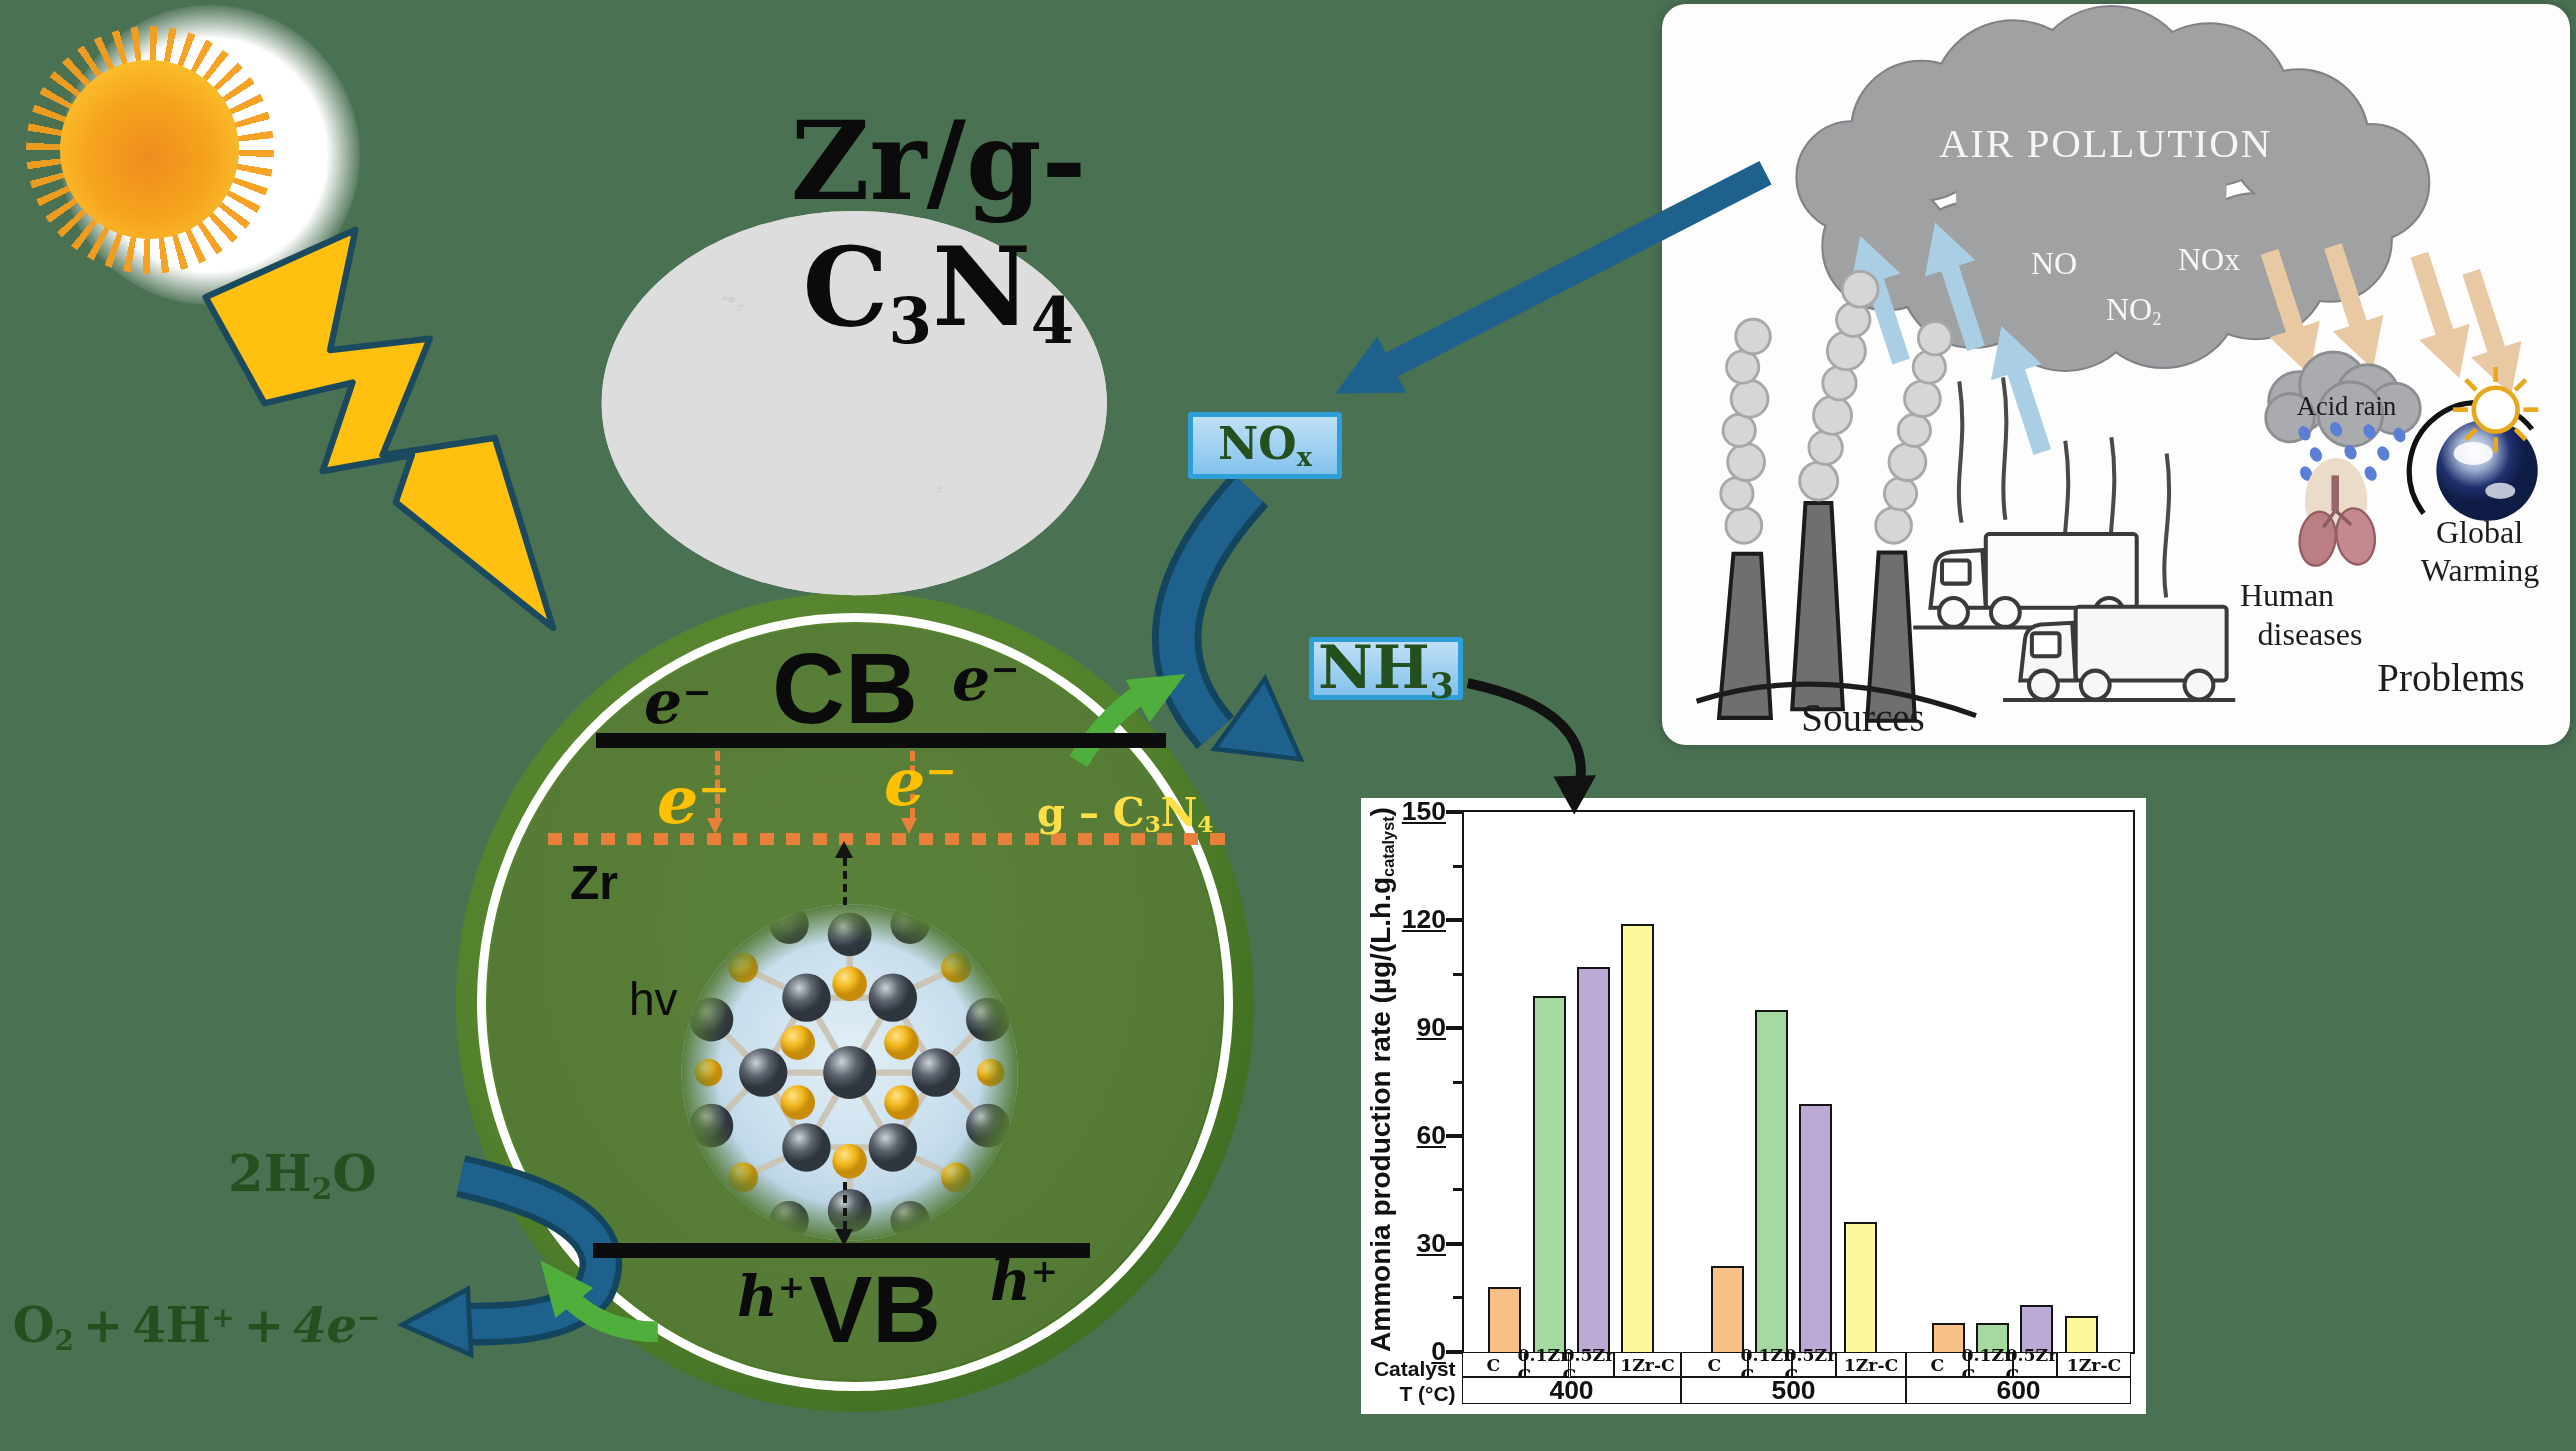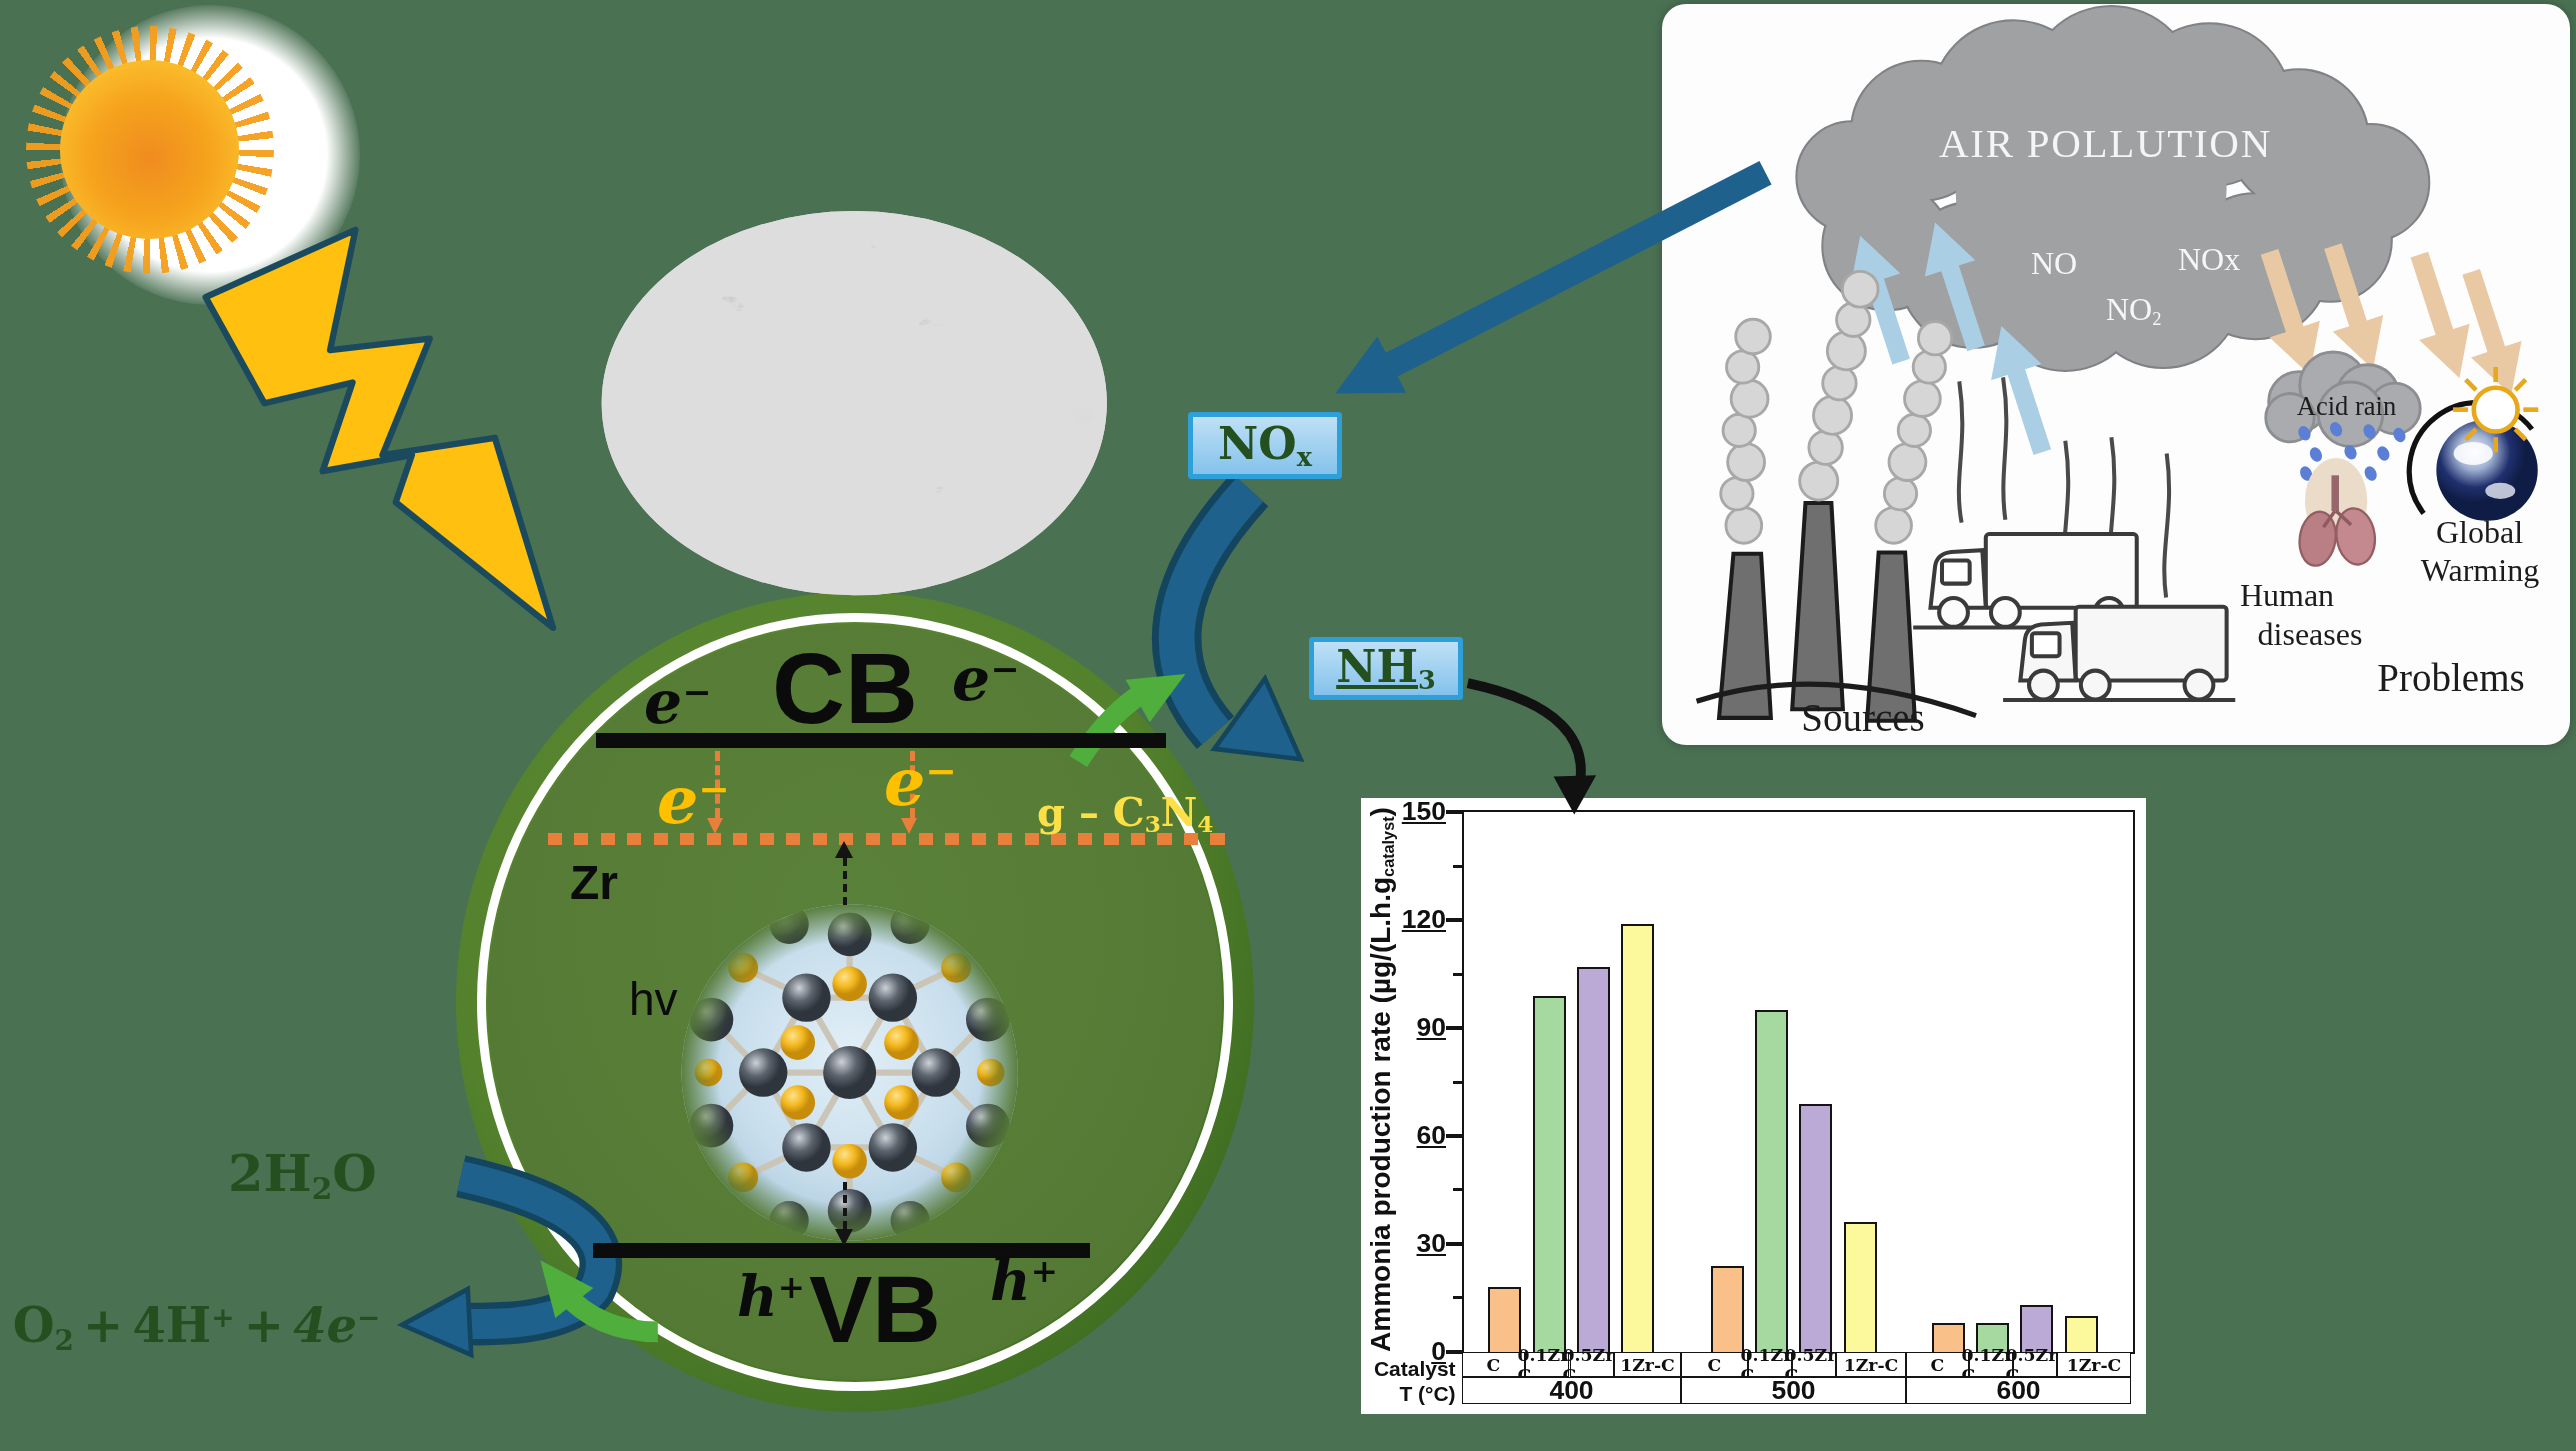--- a/index.html
+++ b/index.html
@@ -457,20 +457,23 @@
           <circle cx="1580" cy="1605" r="34"></circle>
             <circle cx="1370" cy="1605" r="34"></circle>
             <circle cx="1580" cy="2119" r="34"></circle>
           <circle cx="1370" cy="2119" r="34"></circle>
         </g>
       </g>
       <circle cx="1475" cy="1862" r="292" fill="url(#molFade)"></circle>
     </g>
   </svg>
 
+  <div class="abs serifB txt-layer" style="left:662px;top:98px;width:553px;text-align:center;font-size:108px;color:#0b0b0b;">
+    <span>Zr/g-C</span><span class="sb">3</span><span>N</span><span class="sb">4</span>
+  </div>
 
   <div class="abs band-line" style="left:596px;top:733px;width:570px;"></div>
   <div class="abs band-line" style="left:593px;top:1243px;width:497px;"></div>
   <div class="abs" id="zr-dotted"></div>
 
   <div class="abs dash-o" style="left:715px;top:751px;height:67px;"></div>
   <div class="abs tri" style="left:707px;top:818px;border-left:8.6px solid transparent;border-right:8.6px solid transparent;border-top:16px solid #E87F3A;"></div>
   <div class="abs dash-o" style="left:910px;top:751px;height:67px;"></div>
   <div class="abs tri" style="left:901px;top:818px;border-left:8.6px solid transparent;border-right:8.6px solid transparent;border-top:16px solid #E87F3A;"></div>
 
@@ -502,21 +505,21 @@
     <span>h</span><span class="sp">+</span>
   </div>
   <div class="abs serifB ital lvl-txt" style="left:990px;top:1247px;font-size:56px;color:#0b0b0b;">
     <span>h</span><span class="sp">+</span>
   </div>
 
   <div class="abs gas-box" style="left:1188px;top:412px;height:67px;">
     <span class="serifB chem" style="font-size:44px;"><span>NO</span><span class="sb">x</span></span>
   </div>
   <div class="abs gas-box" style="left:1309px;top:637px;height:63px;">
-    <span class="serifB chem" style="font-size:44px;text-decoration:underline;"><span>NH</span><span class="sb">3</span></span>
+    <span class="serifB chem" style="font-size:60px;"><span>NH</span><span class="sb">3</span></span>
   </div>
 
   <div class="abs serifB chem txt-layer" style="left:228px;top:1143px;font-size:51px;">
     <span>2H</span><span class="sb">2</span><span>O</span>
   </div>
   <div class="abs serifB chem txt-layer" style="left:12.7px;top:1297px;font-size:48px;white-space:nowrap;">
     <span>O</span><span class="sb">2</span><span style="margin:0 9.2px;">+</span><span>4H</span><span class="sp">+</span><span style="margin:0 9.2px;">+</span><span class="ital">4e</span><span class="sp">−</span>
   </div>
 
 </div>

